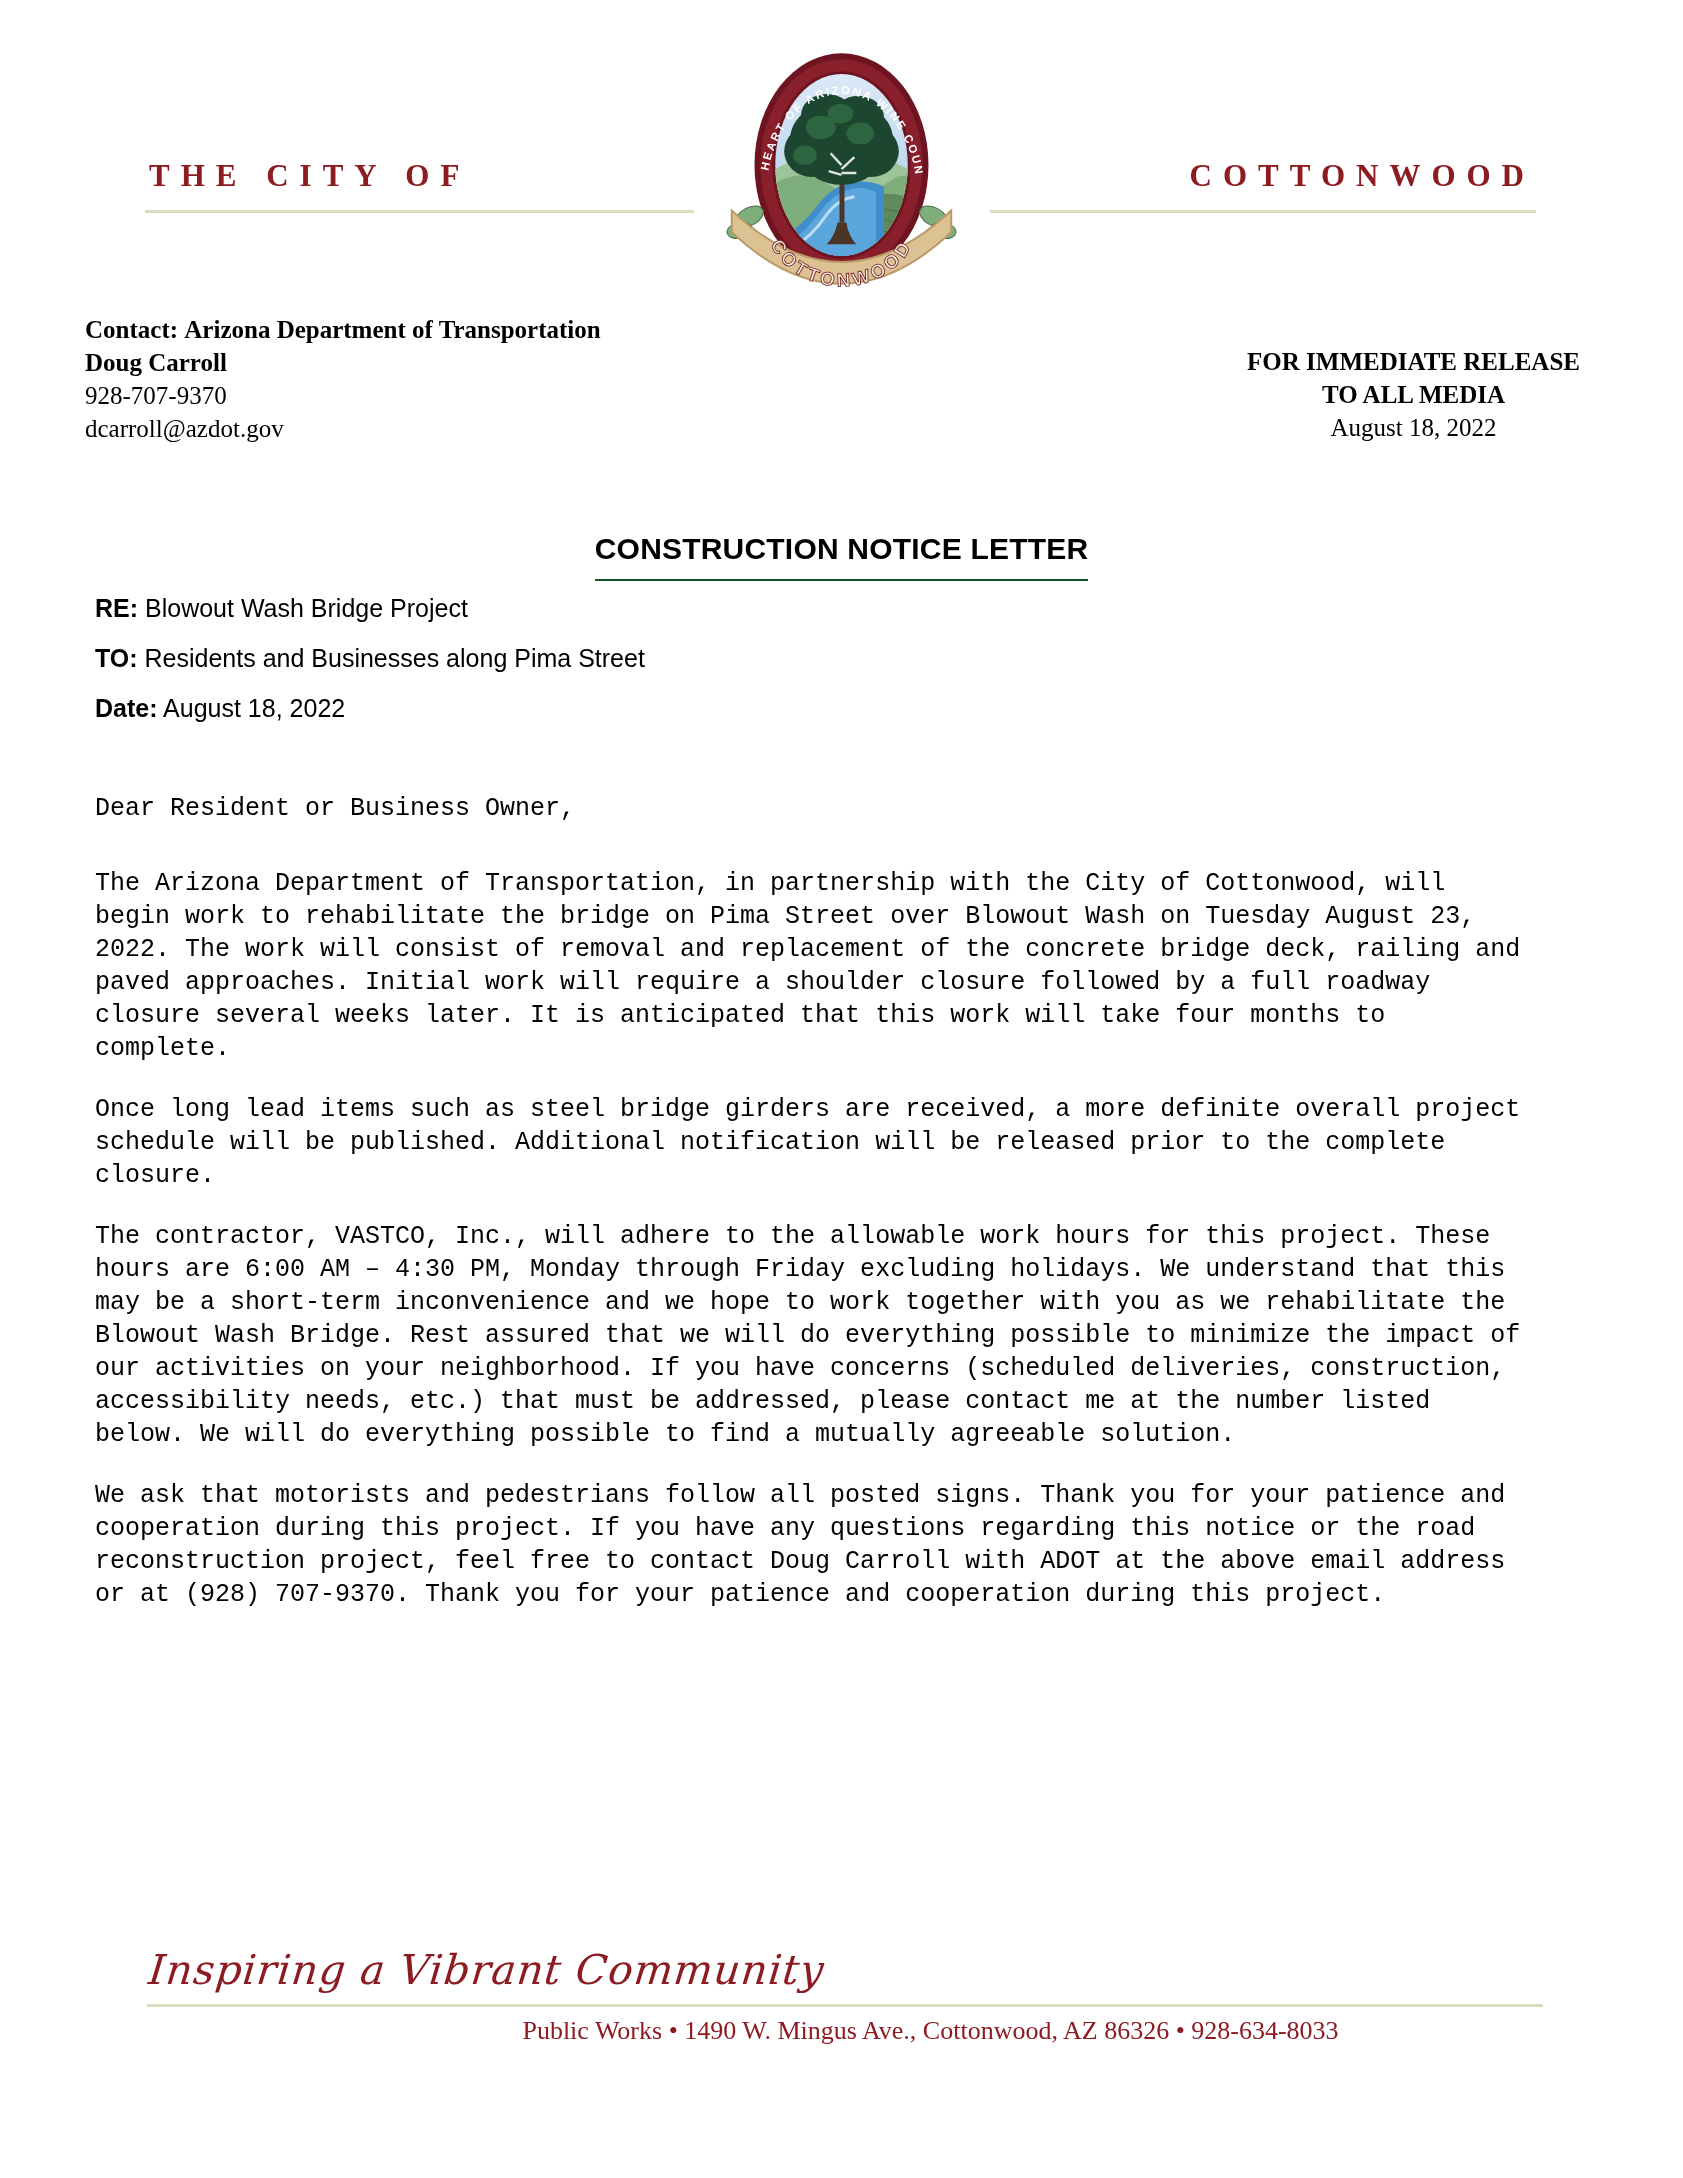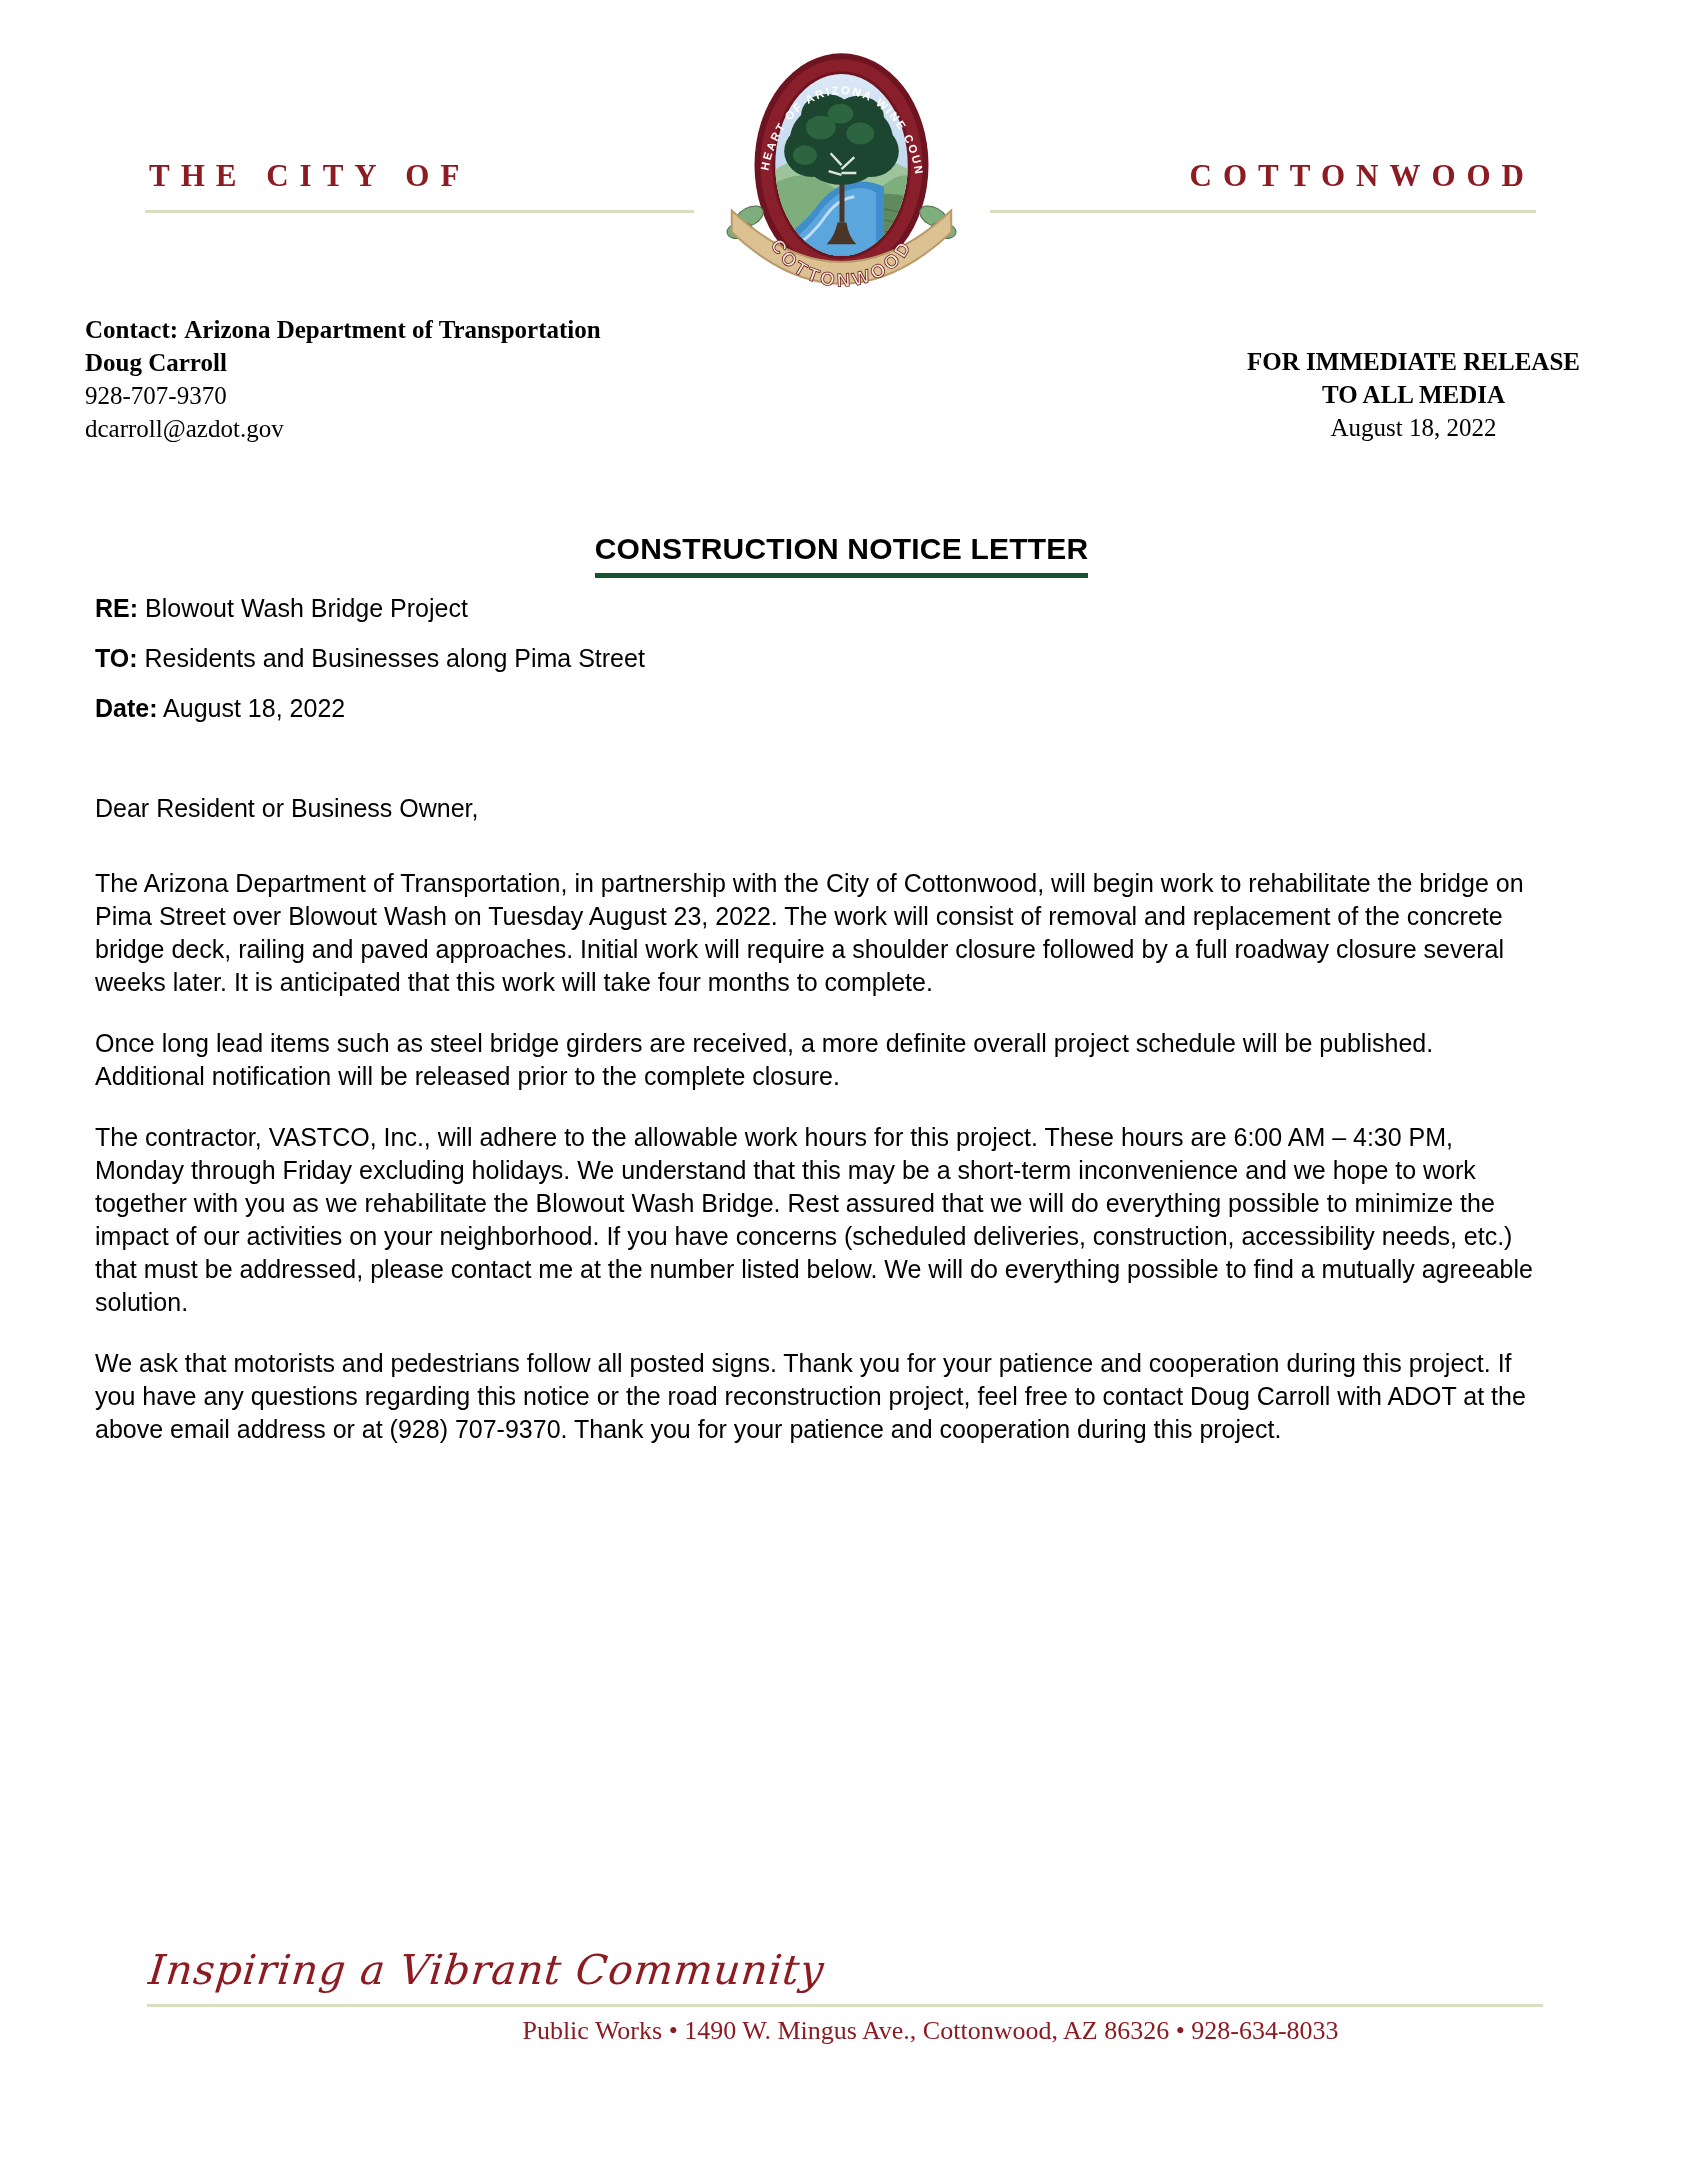--- a/index.html
+++ b/index.html
@@ -91,22 +91,22 @@
     left: 0;
     top: 532px;
     width: 1683px;
     text-align: center;
     font-family: "Liberation Sans", sans-serif;
     font-size: 30px;
     font-weight: bold;
     letter-spacing: 0.2px;
   }
   .doc-title span {
-    border-bottom: 5px solid #14532d;
-    padding-bottom: 8px;
+    border-bottom: 2px solid #14532d;
+    padding-bottom: 14px;
   }
 
   
   .meta {
     position: absolute;
     left: 95px;
     top: 594px;
     width: 1485px;
     font-family: "Liberation Sans", sans-serif;
     font-size: 25px;
@@ -114,21 +114,21 @@
   .meta-row { margin-bottom: 21px; }
   .meta-row .lbl { font-weight: bold; }
   .meta-row .val { font-weight: normal; }
 
   
   .body-copy {
     position: absolute;
     left: 95px;
     top: 792px;
     width: 1440px;
-    font-family: Liberation Sans, sans-serif;
+    font-family: Liberation Mono, monospace;
     font-size: 25px;
     line-height: 33px;
   }
   .body-copy p {
     margin: 0 0 28px 0;
   }
   .salutation { margin-bottom: 42px !important; }
 
   
   .footer {

